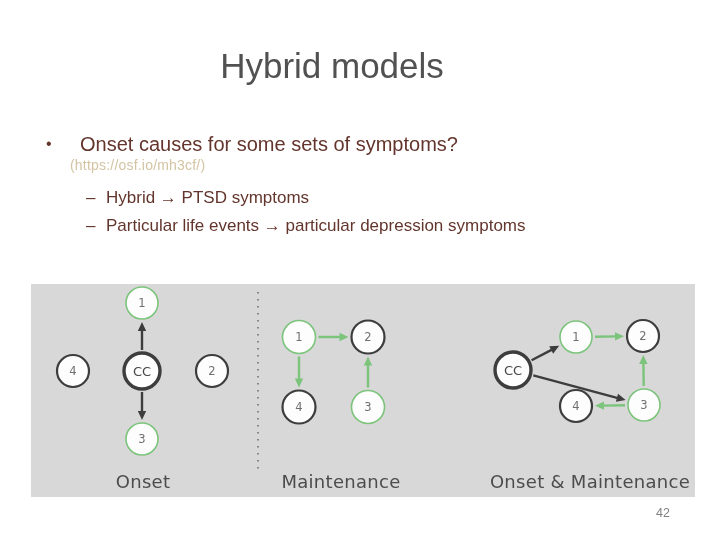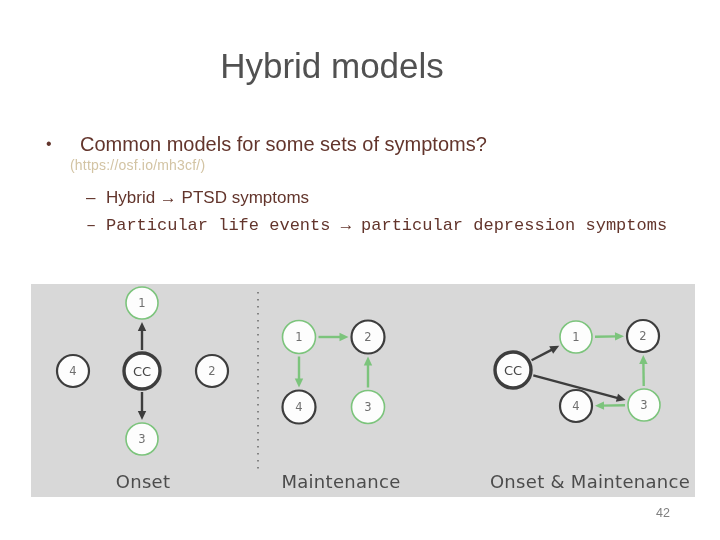--- a/index.html
+++ b/index.html
@@ -19,30 +19,30 @@
   #figure-svg text{font-family:"DejaVu Sans",sans-serif;}
   .pagenum{position:absolute;left:656px;top:506px;font-size:12.5px;}
 </style>
 </head>
 <body>
 
 <div>
   <h1 class="title" style="color: rgb(81, 81, 81);">Hybrid models</h1>
 
   <div class="bullet-line" style="color: rgb(99, 53, 44);">
-    <span class="dot">•</span><span>Common models for some sets of symptoms?</span>
+    <span class="dot">•</span><span>Onset causes for some sets of symptoms?</span>
   </div>
 
   <div class="url" style="color: rgb(211, 196, 164);">(https://osf.io/mh3cf/)</div>
 
   <div class="sub sub1" style="color: rgb(99, 53, 44);">
     <span class="dash">–</span><span>Hybrid → PTSD symptoms</span>
   </div>
 
-  <div class="sub sub2" style="color: rgb(99, 53, 44); font-family: Liberation Mono, monospace;">
+  <div class="sub sub2" style="color: rgb(99, 53, 44);">
     <span class="dash">–</span><span>Particular life events → particular depression symptoms</span>
   </div>
 
   <div class="panel" style="background-color: rgb(216, 216, 216);">
     <svg id="figure-svg" width="664" height="213" viewBox="31 284 664 213">
         <line x1="142" y1="350" x2="142" y2="329" stroke="#3d3d3d" stroke-width="2.4"></line>
         <polygon points="142,322 146.2,331 137.8,331" fill="#3d3d3d"></polygon>
         <line x1="142" y1="392" x2="142" y2="413" stroke="#3d3d3d" stroke-width="2.4"></line>
         <polygon points="142,420 137.8,411 146.2,411" fill="#3d3d3d"></polygon>
         <circle cx="142" cy="303" r="16" fill="#fdfdfd" stroke="#7cc47c" stroke-width="1.6"></circle>

